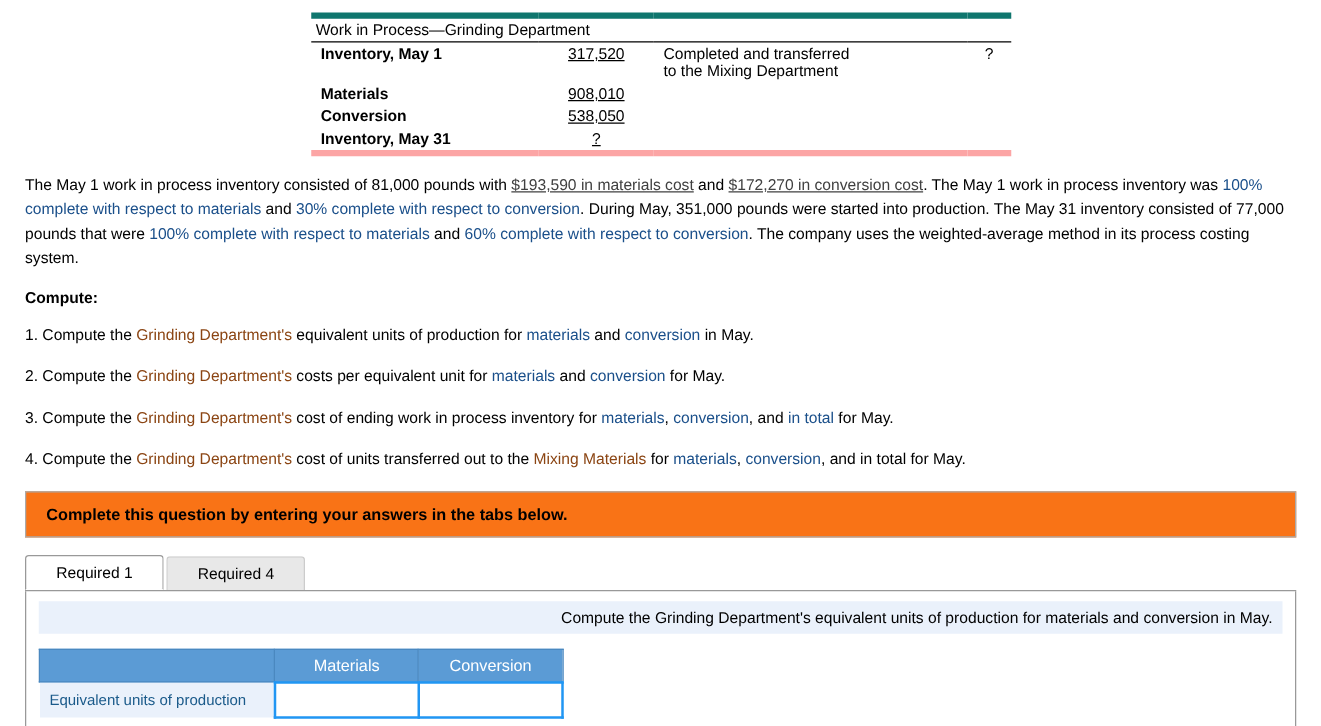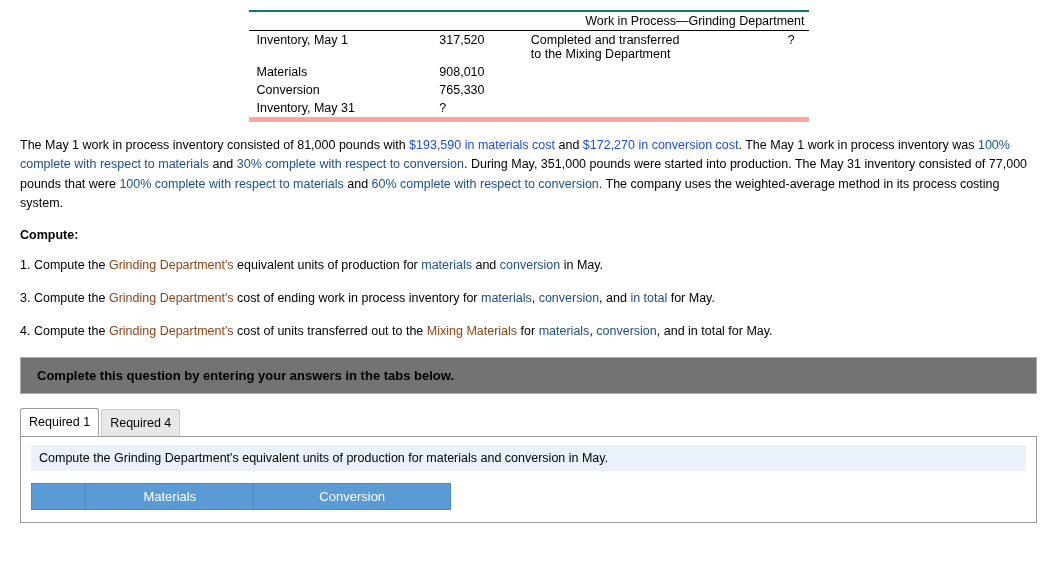--- a/index.html
+++ b/index.html
@@ -19,105 +19,107 @@
       margin: 0 auto 14px auto;
     }
 
     .top-table {
       width: 100%;
       border-collapse: collapse;
       font-size: 12.5px;
     }
 
     .top-table .header-row td {
-      text-align: right;
+      text-align: left;
       font-weight: normal;
-      border-top: 2px solid #0f766e;
+      border-top: 5px solid #0f766e;
       border-bottom: 1px solid #000;
       padding: 2px 4px;
     }
 
     .top-table td {
       padding: 2px 8px;
       vertical-align: top;
     }
 
     .top-table .border-bottom td {
       border-bottom: 5px solid #fca5a5;
     }
 
     .top-table .label-col {
       width: 160px;
+      font-weight: bold;
     }
 
     .top-table .num-col {
       width: 80px;
-      text-align: left;
+      text-align: center;
+      text-decoration: underline;
     }
 
     .top-table .desc-col {
       width: 220px;
     }
 
     .top-table .q-col {
       width: 30px;
       text-align: center;
     }
 
     
     .description-text {
       font-size: 12.5px;
       line-height: 1.55;
       margin-bottom: 14px;
       color: #000;
     }
 
     .highlight-blue { color: #1a4f8a; }
-    .highlight-red { color: #1d4ed8; }
+    .highlight-red { color: #404040; text-decoration: underline; }
     .highlight-brown { color: #8b4513; }
 
     
     .required-section {
       font-size: 12.5px;
       margin-bottom: 16px;
     }
 
     .required-section .required-label {
       font-weight: bold;
       margin-bottom: 2px;
     }
 
     .required-section p {
       line-height: 1.6;
       margin-top: 13px;
     }
 
     
     .instruction-box {
-      background: #737373;
+      background: #f97316;
       border: 1px solid #aaa;
       padding: 10px 16px;
       margin-bottom: 14px;
       font-size: 13px;
     }
 
     
     .tabs-container {
       margin-bottom: 0;
     }
 
     .tabs-row {
       display: flex;
       align-items: flex-end;
       border-bottom: 1px solid #999;
       margin-bottom: 0;
     }
 
     .tab {
-      padding: 6px 8px;
+      padding: 6px 24px;
       border: 1px solid #ccc;
       border-bottom: none;
       background: #e8e8e8;
       cursor: pointer;
       font-size: 12.5px;
       margin-right: 2px;
       border-radius: 3px 3px 0 0;
     }
 
     .tab.active {
@@ -133,20 +135,21 @@
       border-top: none;
       padding: 8px 10px 12px 10px;
     }
 
     .tab-description {
       font-size: 12.5px;
       margin-bottom: 12px;
       padding: 6px 8px;
       background: #eaf1fb;
       border: none;
+      text-align: right;
     }
 
     
     .answer-section {
       margin-top: 6px;
     }
 
     .answer-table {
       border-collapse: collapse;
       width: 420px;
@@ -210,21 +213,21 @@
         <td class="q-col">?</td>
       </tr>
       <tr>
         <td class="label-col">Materials</td>
         <td class="num-col">908,010</td>
         <td class="desc-col"></td>
         <td class="q-col"></td>
       </tr>
       <tr>
         <td class="label-col">Conversion</td>
-        <td class="num-col">765,330</td>
+        <td class="num-col">538,050</td>
         <td class="desc-col"></td>
         <td class="q-col"></td>
       </tr>
       <tr class="border-bottom">
         <td class="label-col">Inventory, May 31</td>
         <td class="num-col">?</td>
         <td class="desc-col"></td>
         <td class="q-col"></td>
       </tr>
     </tbody>
@@ -235,20 +238,21 @@
   The May 1 work in process inventory consisted of 81,000 pounds with <span class="highlight-red">$193,590 in materials cost</span> and <span class="highlight-red">$172,270 in conversion cost</span>. The
   May 1 work in process inventory was <span class="highlight-blue">100% complete with respect to materials</span> and <span class="highlight-blue">30% complete with respect to conversion</span>. During
   May, 351,000 pounds were started into production. The May 31 inventory consisted of 77,000 pounds that were <span class="highlight-blue">100% complete with
   respect to materials</span> and <span class="highlight-blue">60% complete with respect to conversion</span>. The company uses the weighted-average method in its process
   costing system.
 </div>
 
 <div class="required-section">
   <div class="required-label">Compute:</div>
   <p>1. Compute the <span class="highlight-brown">Grinding Department's</span> equivalent units of production for <span class="highlight-blue">materials</span> and <span class="highlight-blue">conversion</span> in May.</p>
+  <p>2. Compute the <span class="highlight-brown">Grinding Department's</span> costs per equivalent unit for <span class="highlight-blue">materials</span> and <span class="highlight-blue">conversion</span> for May.</p>
   <p>3. Compute the <span class="highlight-brown">Grinding Department's</span> cost of ending work in process inventory for <span class="highlight-blue">materials</span>, <span class="highlight-blue">conversion</span>, and <span class="highlight-blue">in total</span> for May.</p>
   <p>4. Compute the <span class="highlight-brown">Grinding Department's</span> cost of units transferred out to the <span class="highlight-brown">Mixing Materials</span> for <span class="highlight-blue">materials</span>, <span class="highlight-blue">conversion</span>, and in total for
   May.</p>
 </div>
 
 <div class="instruction-box">
   <strong>Complete this question by entering your answers in the tabs below.</strong>
 </div>
 
 <div class="tabs-container">
@@ -267,17 +271,26 @@
     </div>
 
     <div class="answer-section">
       <table class="answer-table">
         <tbody>
           <tr class="header-row">
             <td></td>
             <td>Materials</td>
             <td>Conversion</td>
           </tr>
+          <tr class="data-row">
+            <td>Equivalent units of production</td>
+            <td class="input-cell cell-highlight">
+              <input type="text" value="" placeholder="" style="">
+            </td>
+            <td class="input-cell cell-highlight">
+              <input type="text" value="" placeholder="" style="">
+            </td>
+          </tr>
         </tbody>
       </table>
     </div>
   </div>
 </div>
 
 </body></html>

